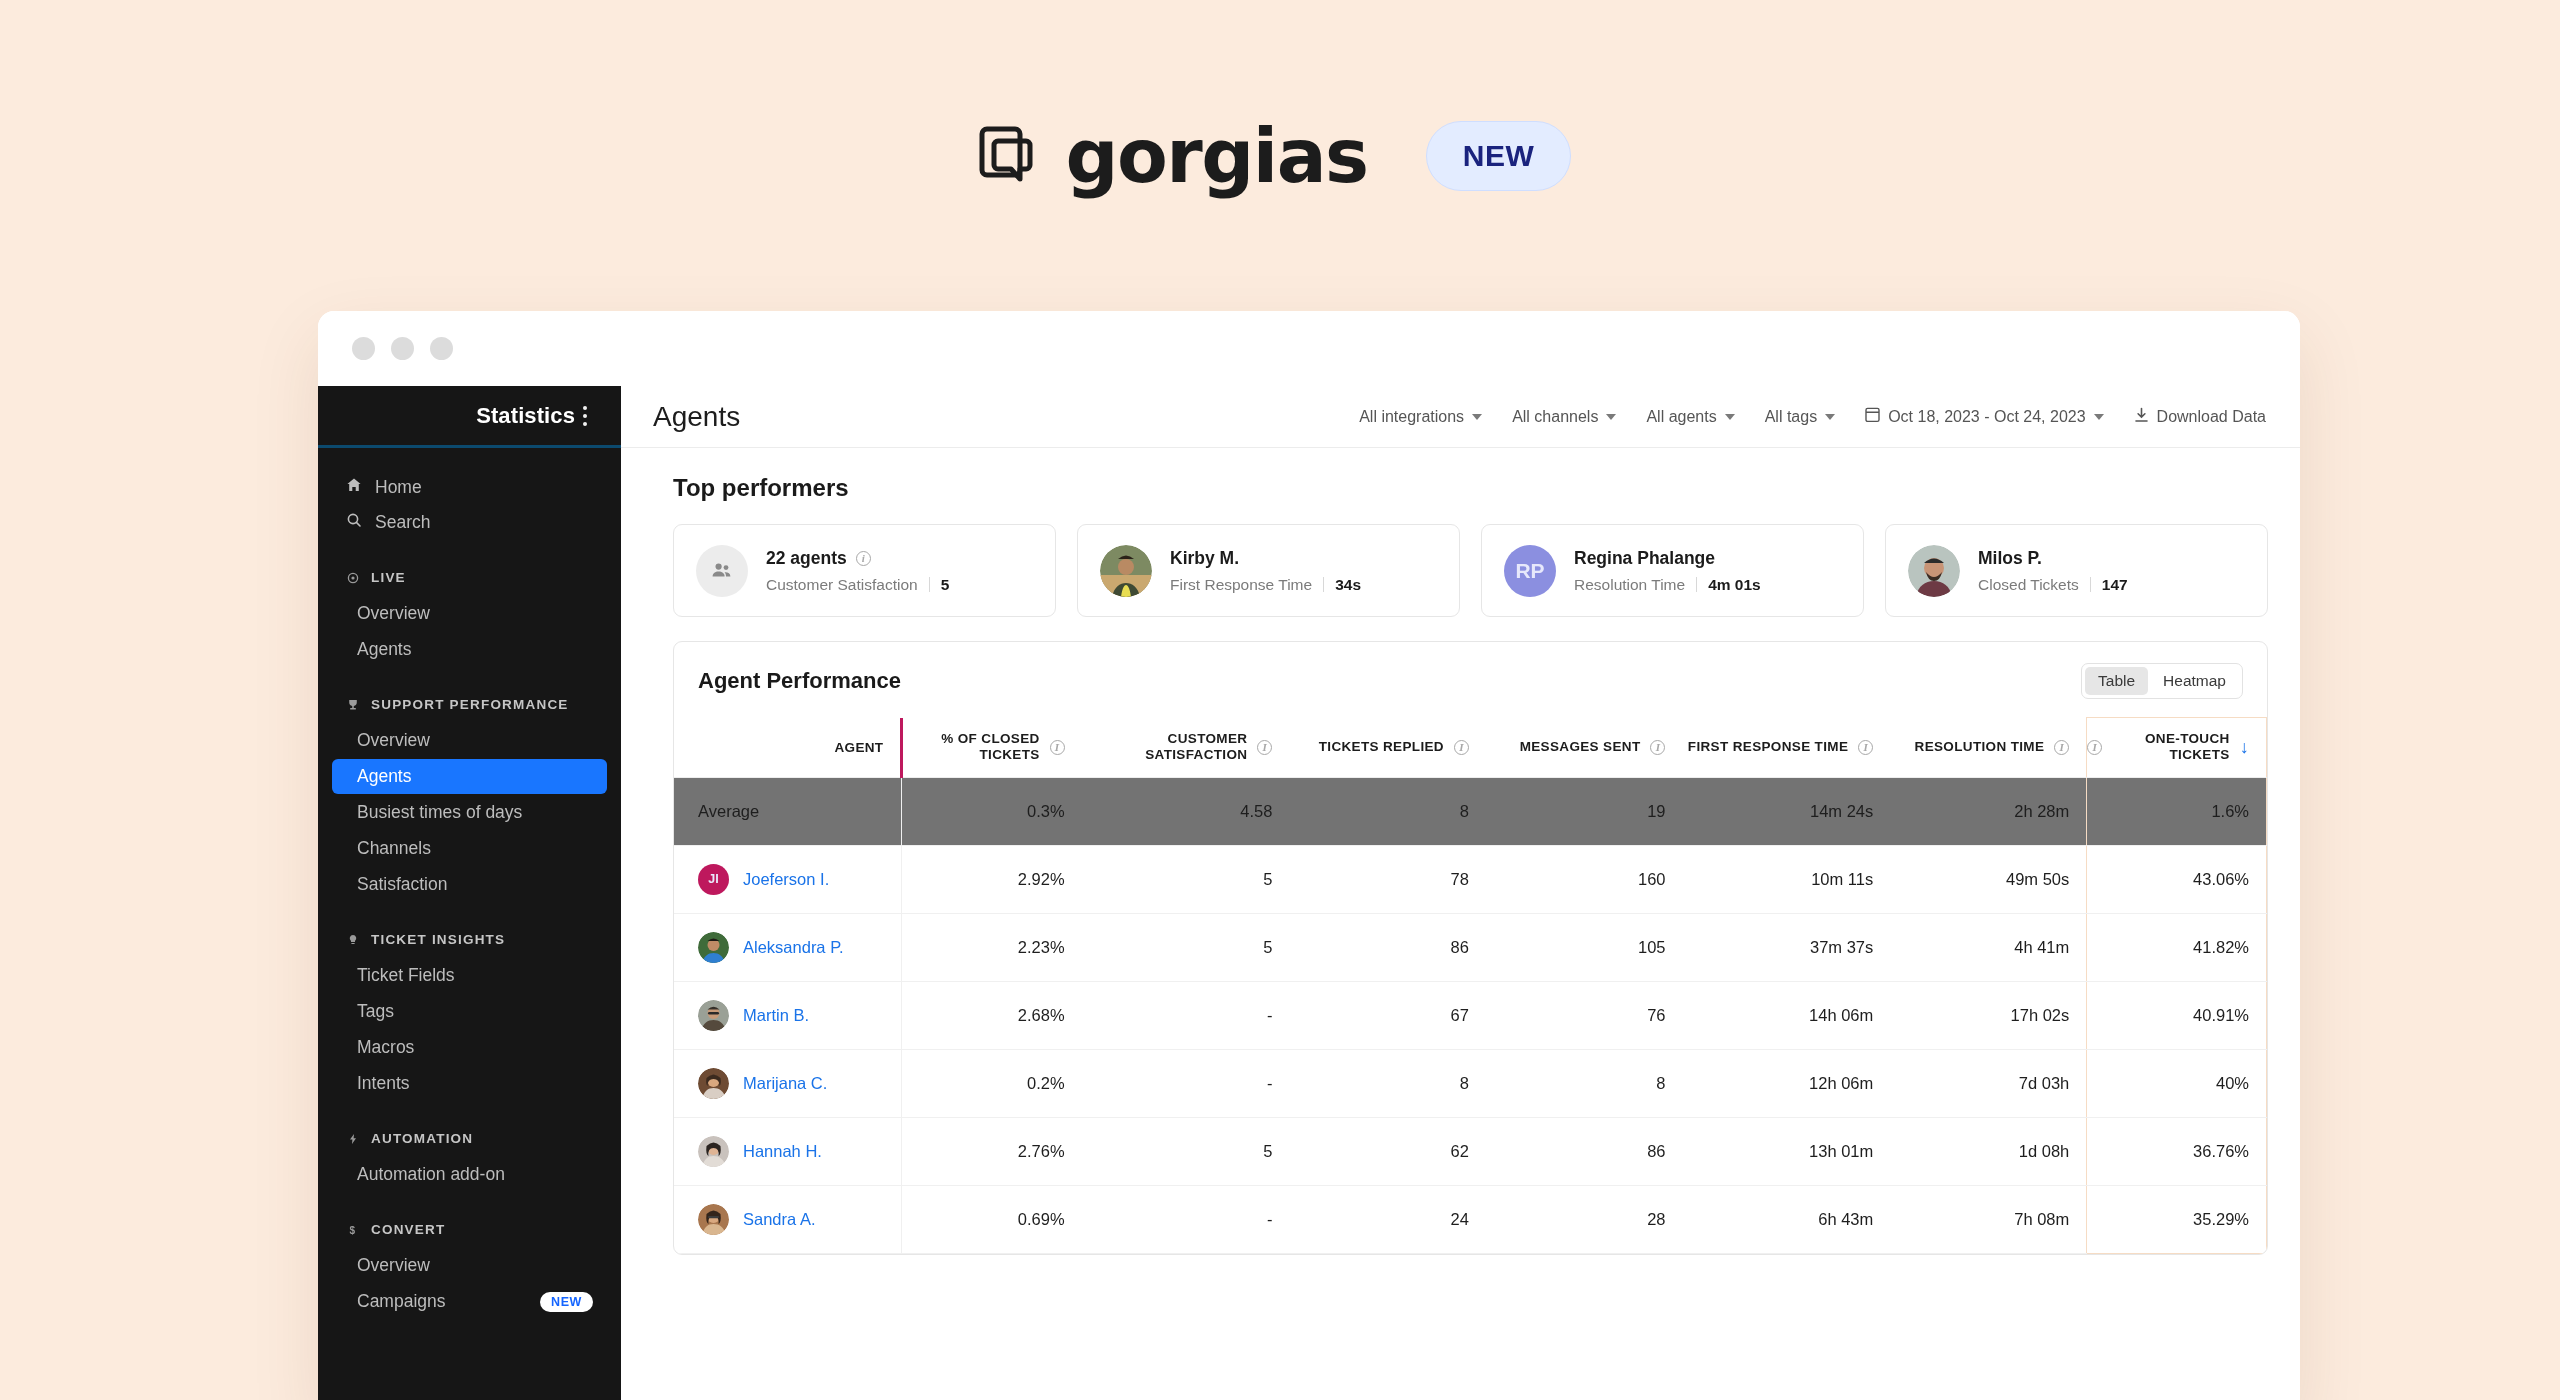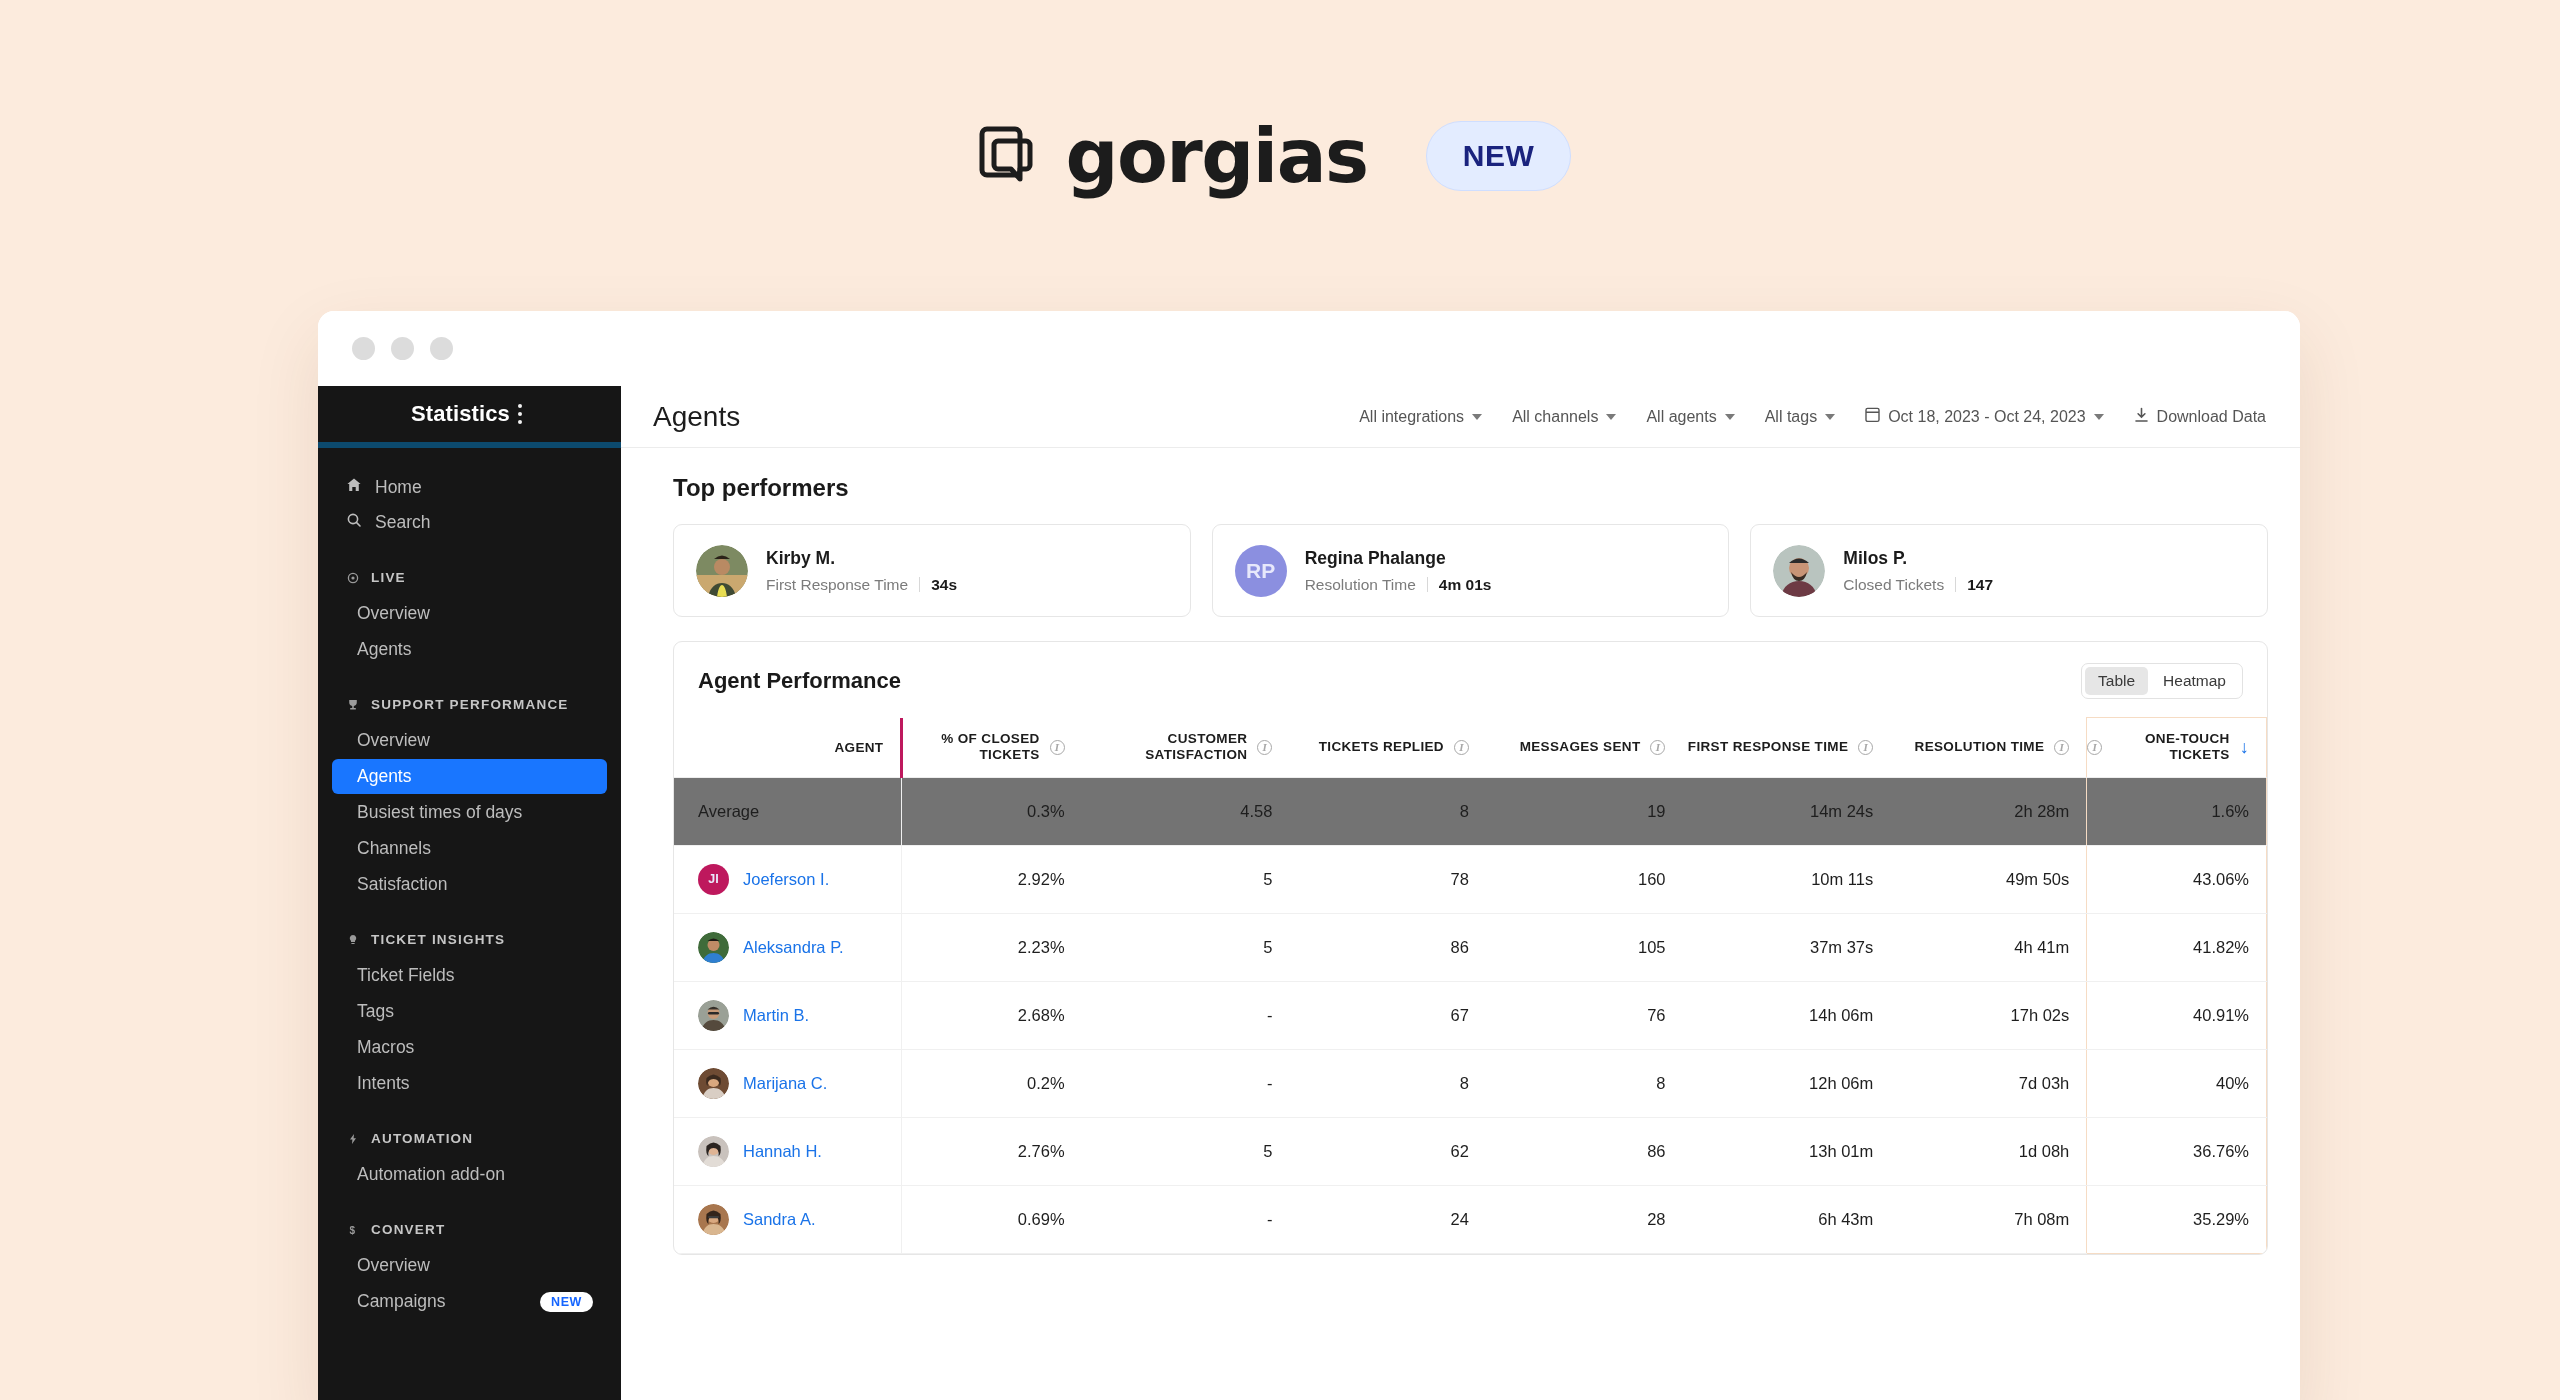--- a/index.html
+++ b/index.html
@@ -62,23 +62,23 @@
 
   
   .sidebar {
     width: 303px; flex: 0 0 303px;
     background: #161616;
     color: #d7d7d7;
     display: flex; flex-direction: column;
   }
   .sidebar-head {
     height: 62px;
-    display: flex; align-items: center; justify-content: center;
+    display: flex; align-items: center; justify-content: flex-end;
     padding: 0 26px 0 28px;
-    border-bottom: 6px solid #0c4a6e;
+    border-bottom: 3px solid #0c4a6e;
   }
   .sidebar-title { font-size: 22px; font-weight: 700; color: #ffffff; letter-spacing: 0.1px; }
   .kebab { display: flex; flex-direction: column; gap: 4px; padding: 6px 8px; cursor: pointer; }
   .kebab i { width: 4px; height: 4px; border-radius: 50%; background: #f0f0f0; display: block; }
 
   .sidebar-scroll { padding-top: 22px; }
 
   .nav-top { padding: 0 14px; }
   .nav-row {
     display: flex; align-items: center; gap: 13px;
@@ -450,20 +450,41 @@
           </div>
         </div>
       </div>
 
       <div class="content">
 
         <h2 class="section-title">Top performers</h2>
 
         <div class="cards">
 
+          <div class="card">
+            <span class="avatar group">
+              <svg width="26" height="26" viewBox="0 0 26 26" fill="#8a8a8a">
+                  <circle cx="9.6" cy="8.6" r="3.1"></circle>
+                  <circle cx="17" cy="9.6" r="2.4"></circle>
+                  <path d="M3.6 18.4c0-3.2 2.7-4.8 6-4.8s6 1.6 6 4.8z"></path>
+                  <path d="M16.4 14.2c2.8 0 5 1.3 5 4.2h-4.4c0-1.6-.4-3-1.4-4.1z"></path>
+                </svg>
+            </span>
+            <div class="card-texts">
+              <div class="card-name">
+                <span>22 agents</span>
+                <span class="info-i">i</span>
+              </div>
+              <div class="card-meta">
+                <span>Customer Satisfaction</span>
+                <span class="sep"></span>
+                <span class="val">5</span>
+              </div>
+            </div>
+          </div>
 
           <div class="card">
             <span class="avatar">
               <svg width="52" height="52" viewBox="0 0 52 52">
                 <defs>
                     <clipPath id="c1">
                       <circle cx="26" cy="26" r="26"></circle>
                     </clipPath>
                   </defs>
                 <g clip-path="url(#c1)">

